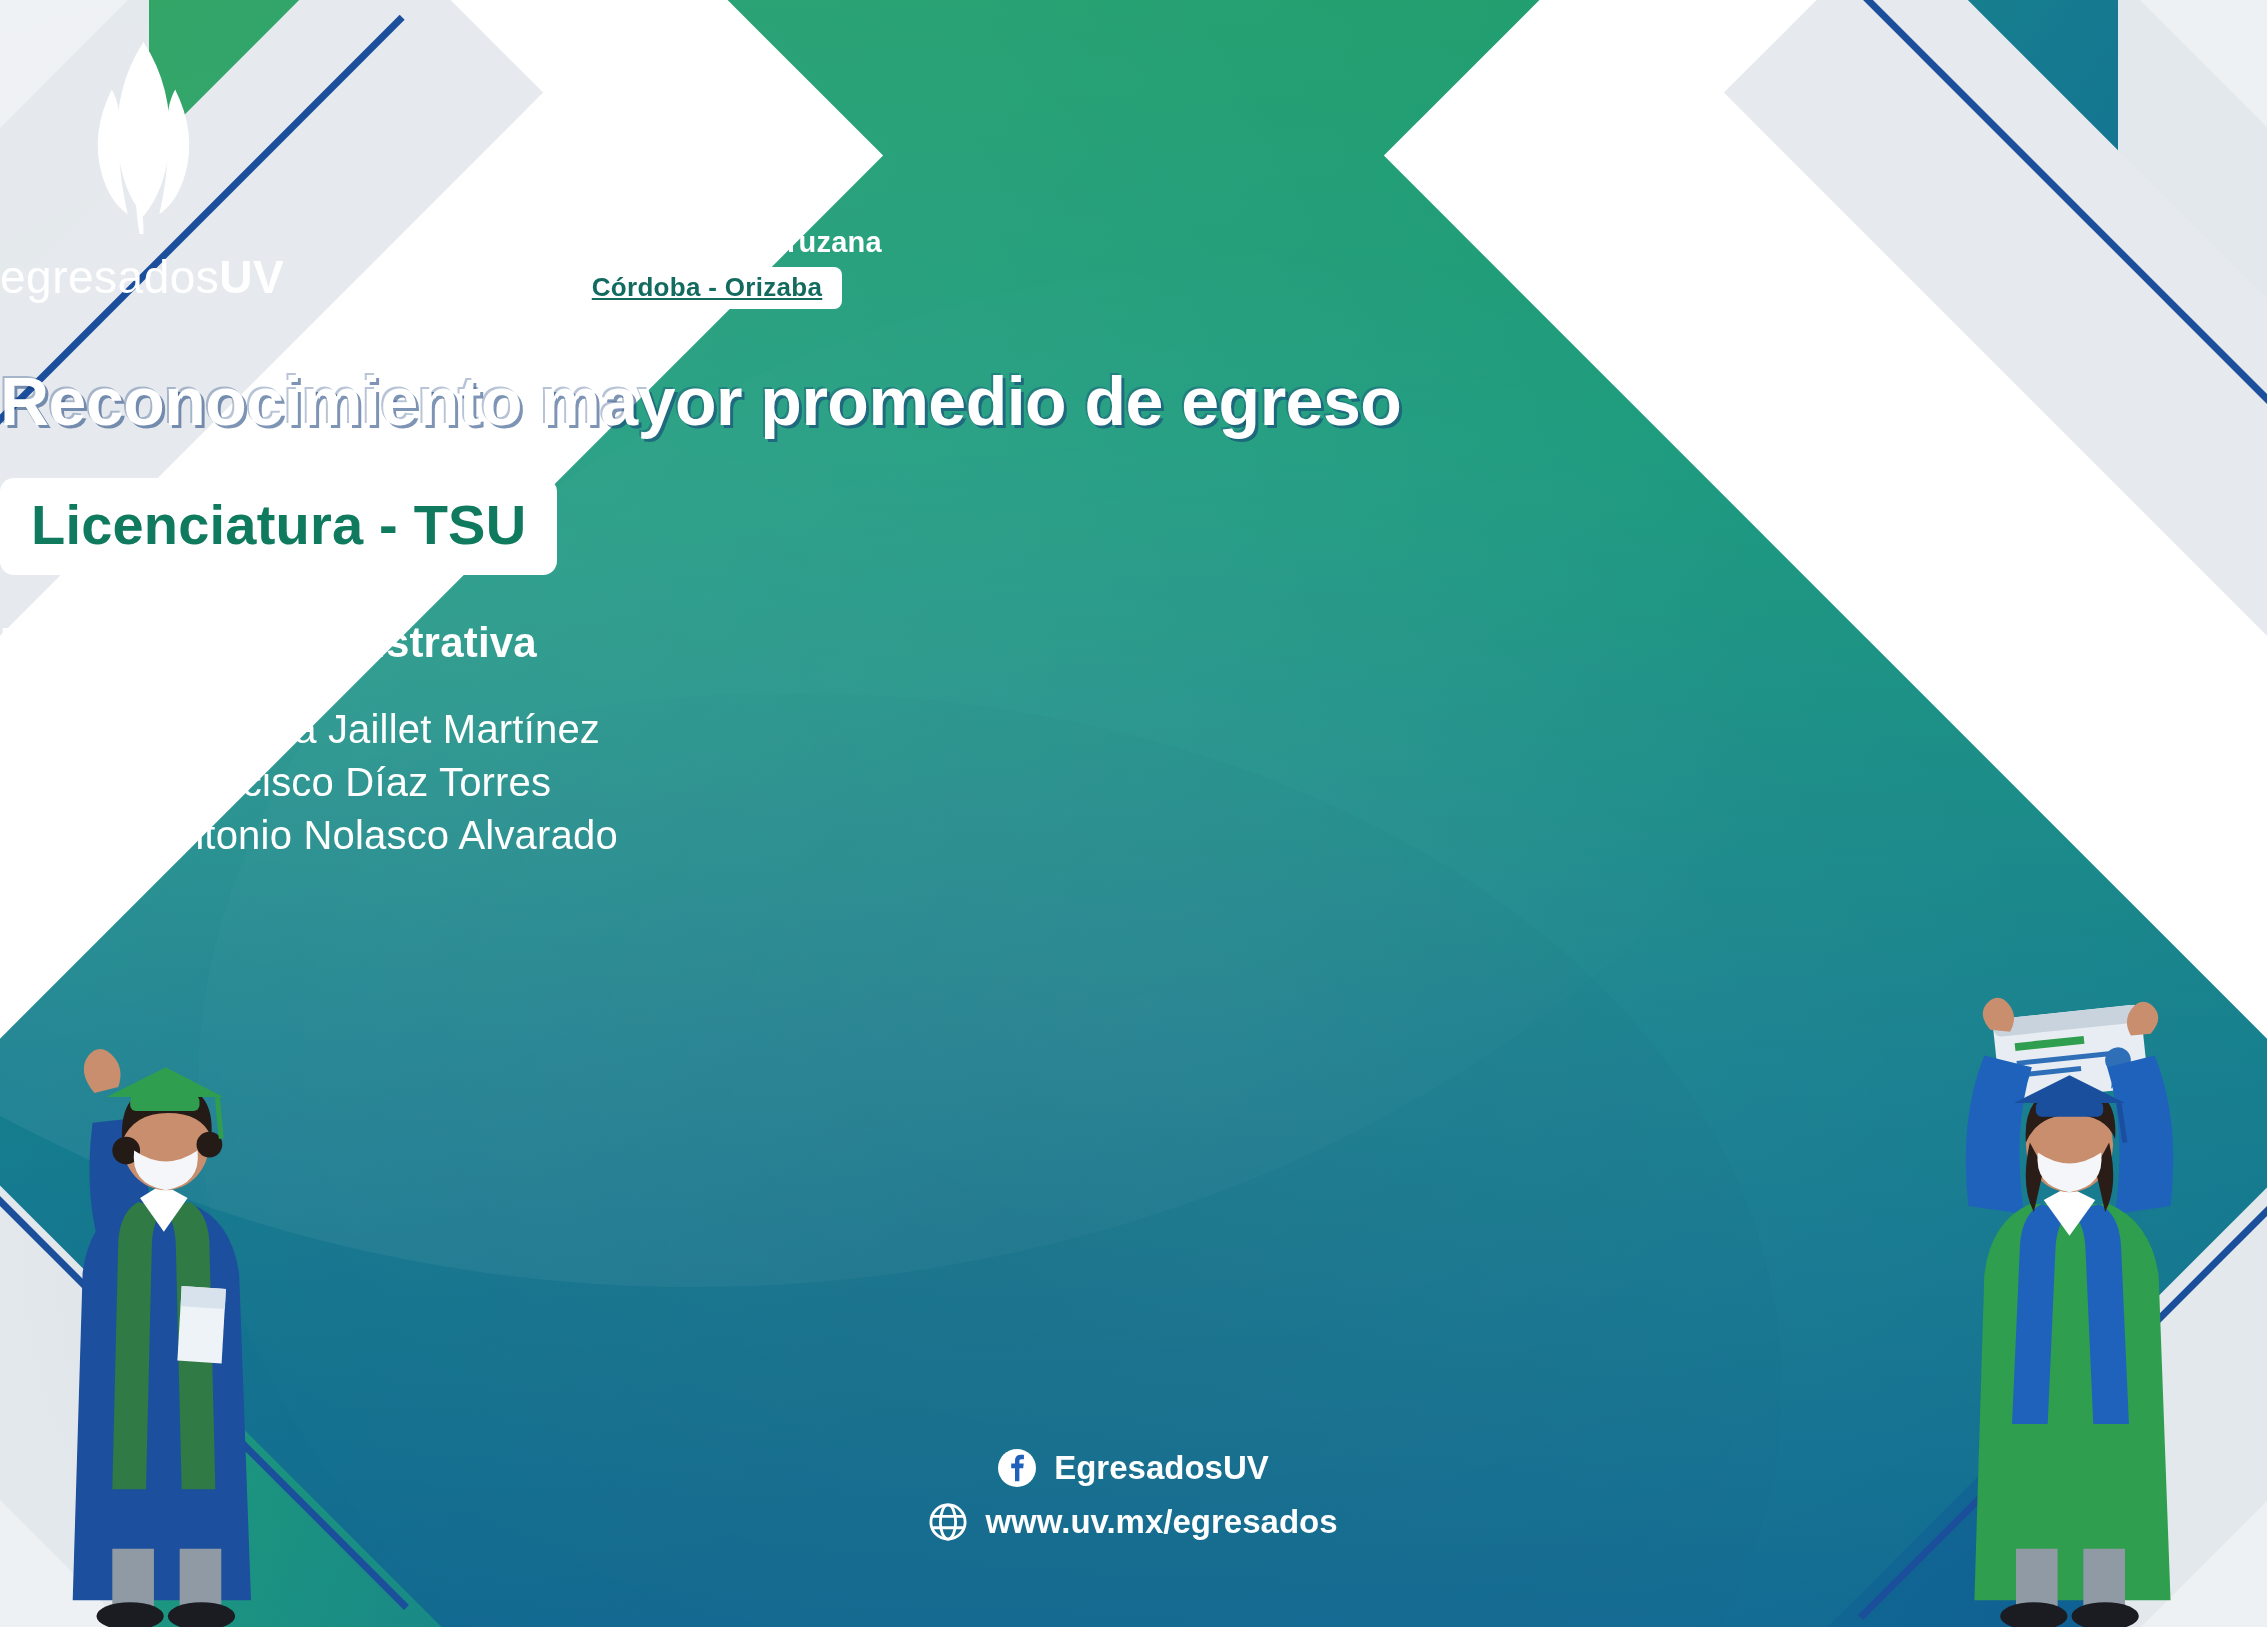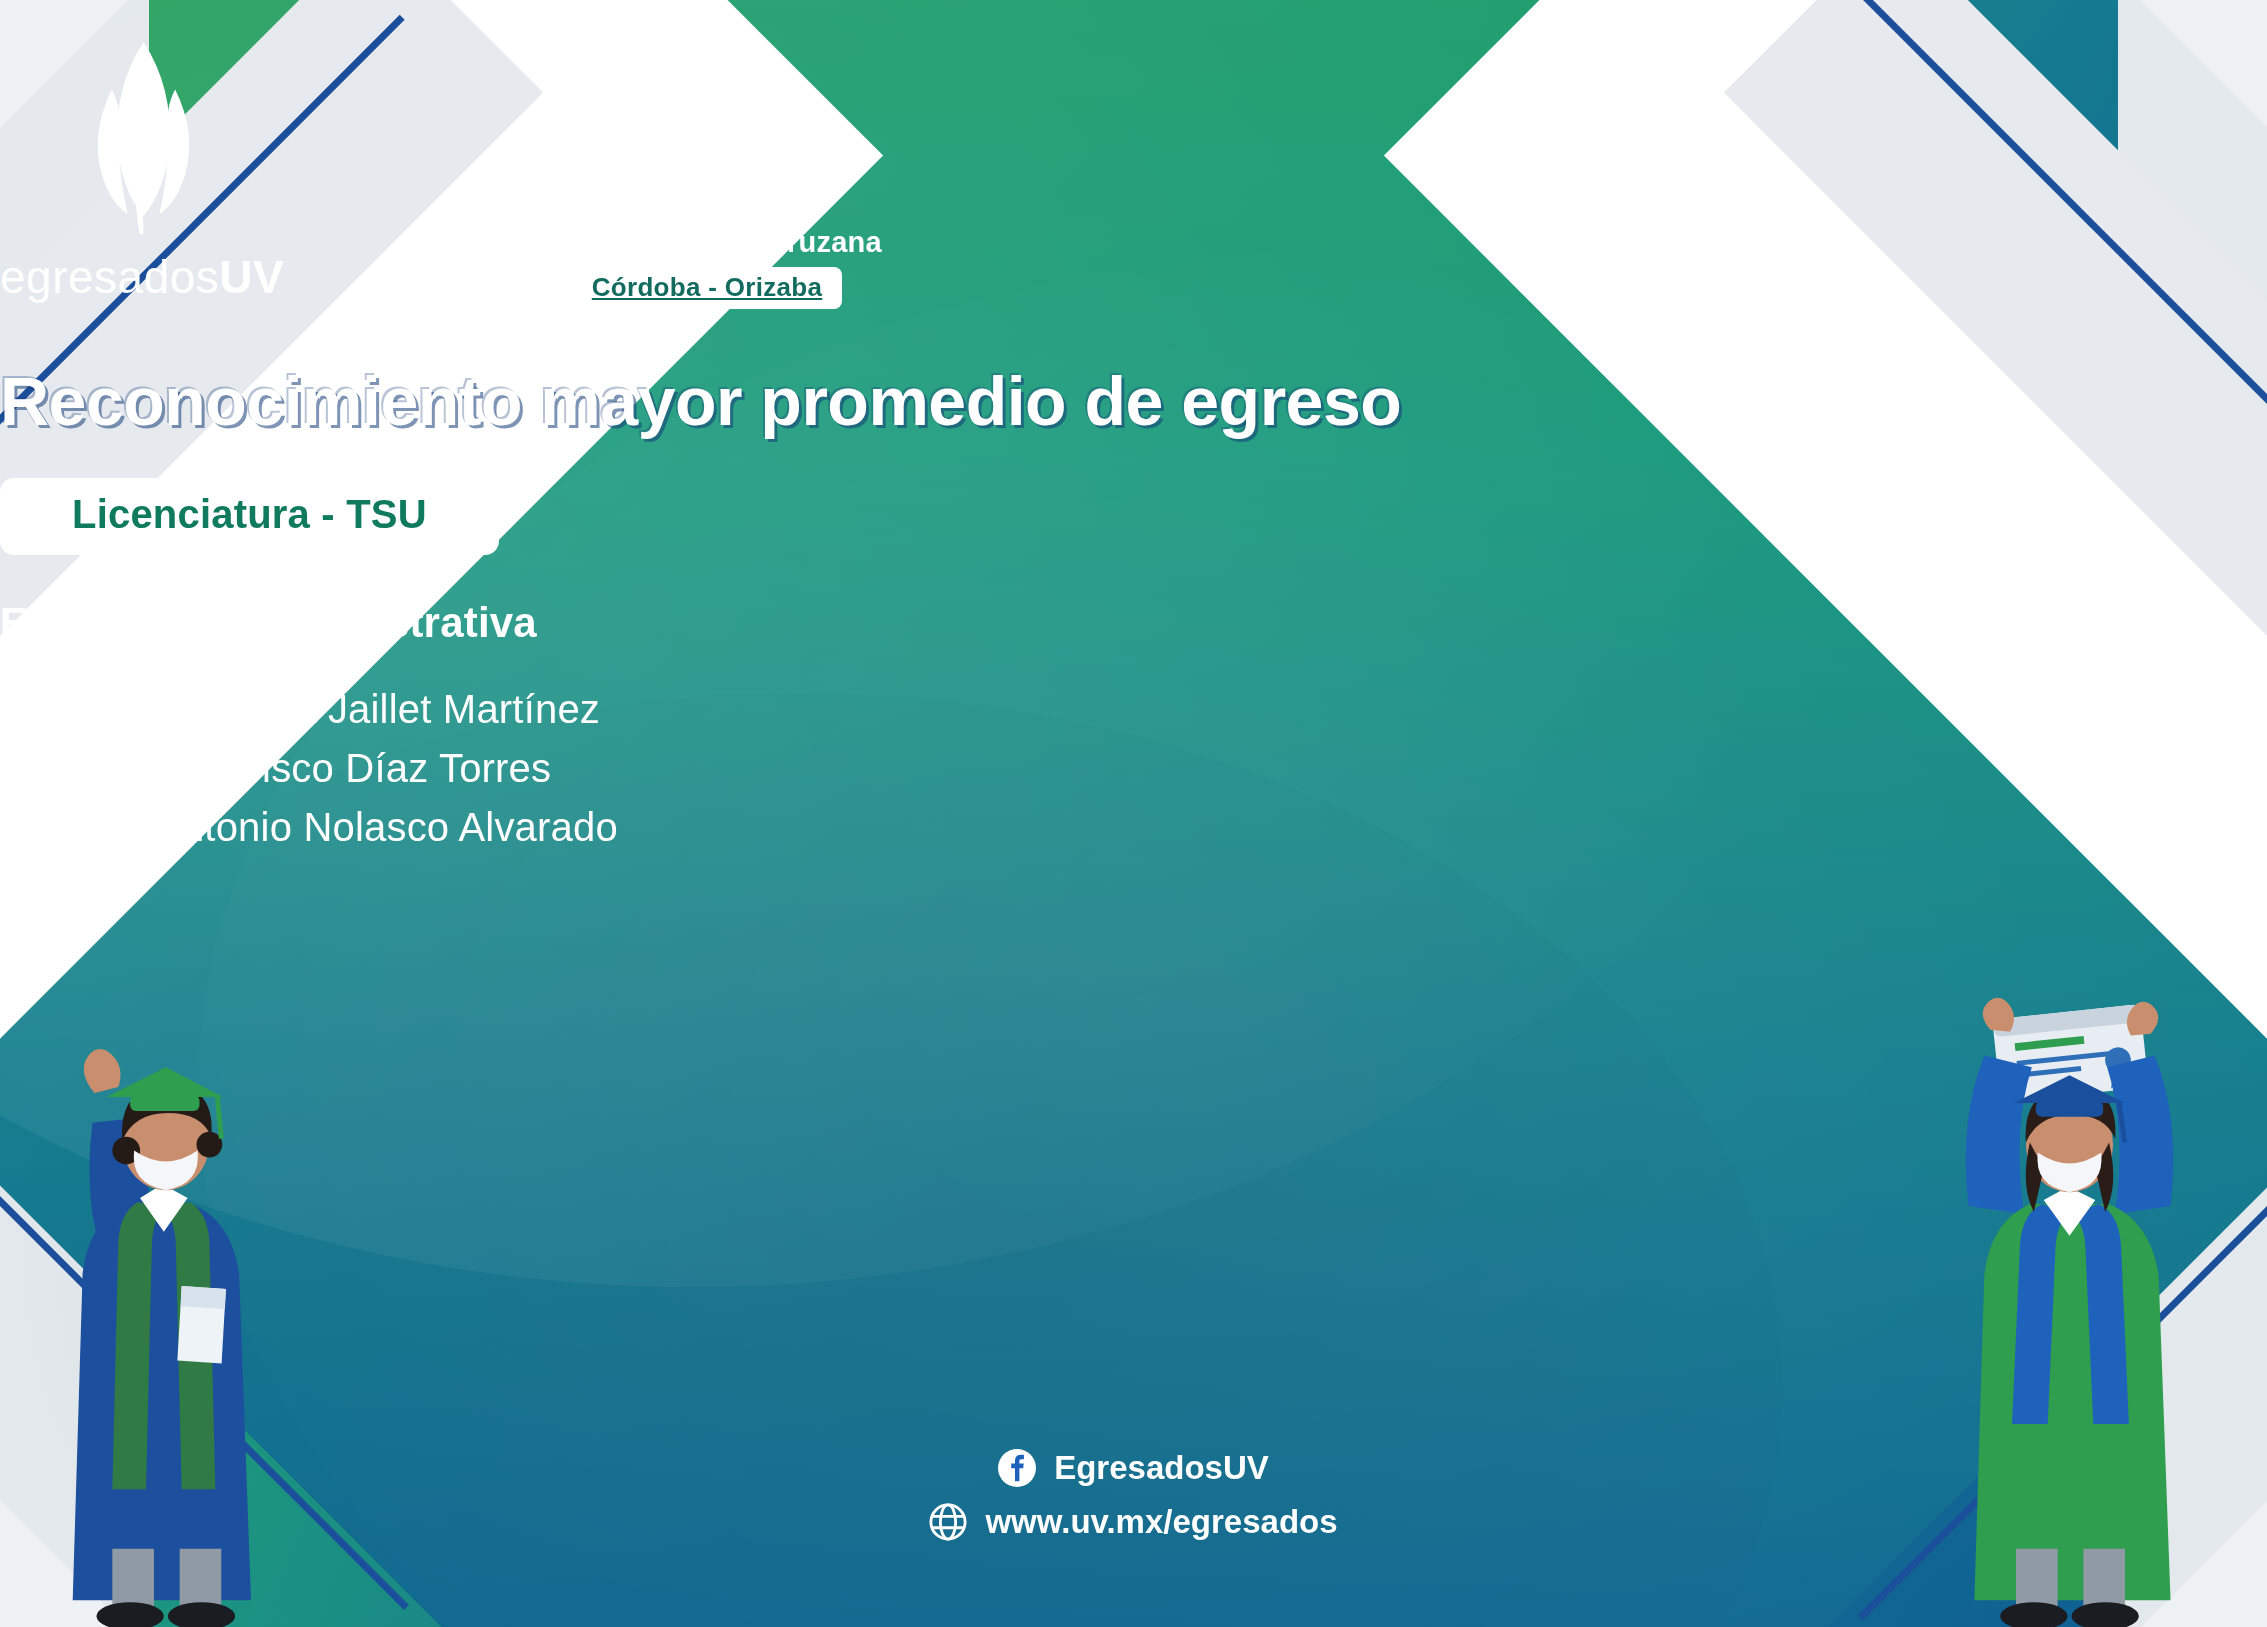--- a/index.html
+++ b/index.html
@@ -170,41 +170,41 @@
     text-shadow:
       3px 3px 0 rgba(20,60,120,0.55),
       -2px -2px 0 rgba(20,60,120,0.30);
     white-space: nowrap;
   }
 
   .level-pill {
     margin-top: 38px;
     background: #ffffff;
     color: #0f7a5e;
-    font-size: 40px;
+    font-size: 56px;
     font-weight: 700;
     border-radius: 14px;
-    padding: 14px 72px 18px;
+    padding: 14px 31px 18px;
     letter-spacing: 0.2px;
   }
 
   .area {
     margin-top: 44px;
     color: #ffffff;
     font-size: 42px;
     font-weight: 700;
     letter-spacing: 0.2px;
   }
 
   .names {
     margin-top: 40px;
     display: flex;
     flex-direction: column;
     align-items: center;
-    gap: 14px;
+    gap: 8px;
   }
   .names .name {
     color: #ffffff;
     font-size: 40px;
     font-weight: 400;
     letter-spacing: 0.2px;
   }
 
   .footer {
     position: absolute;

